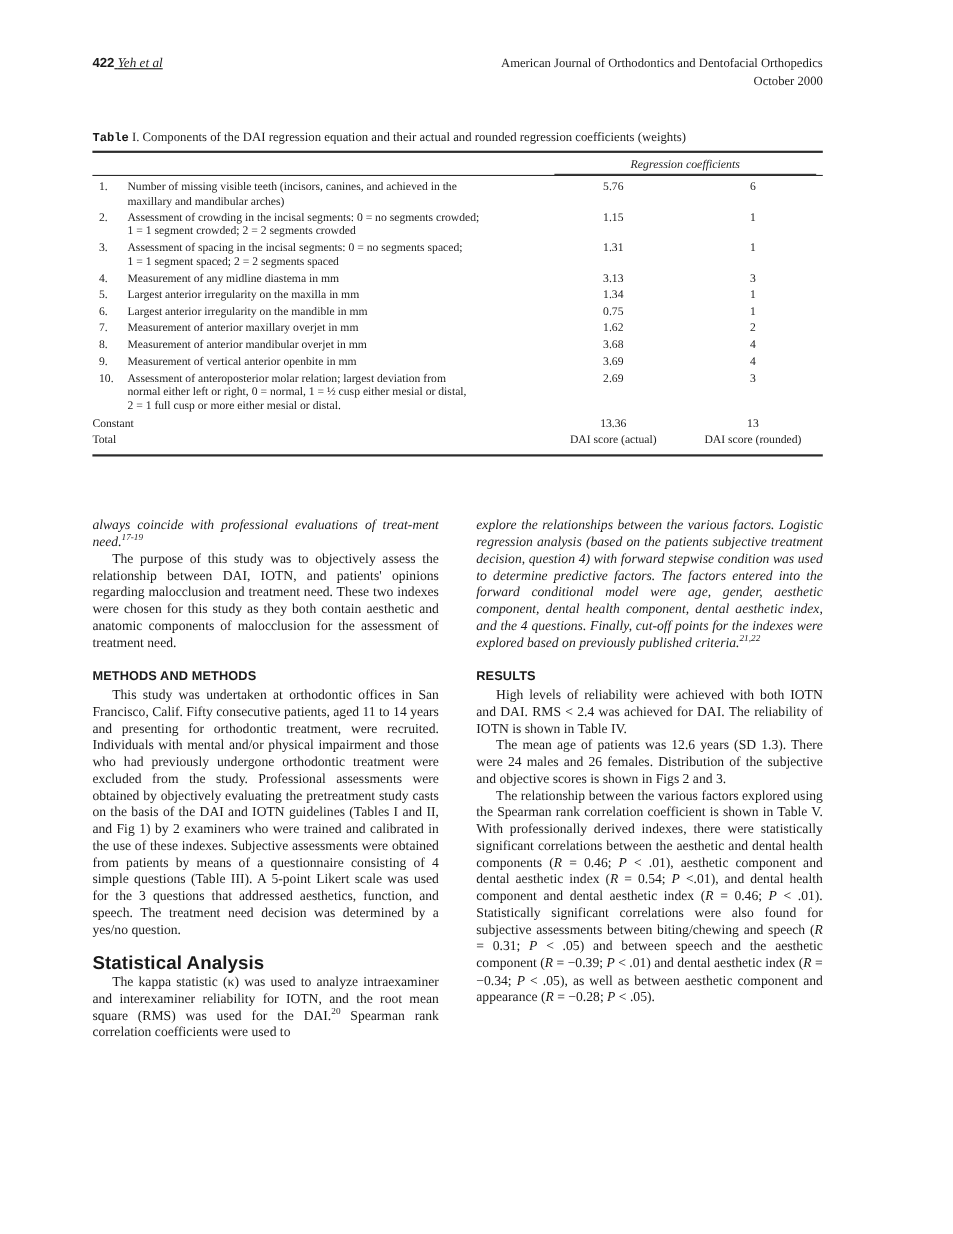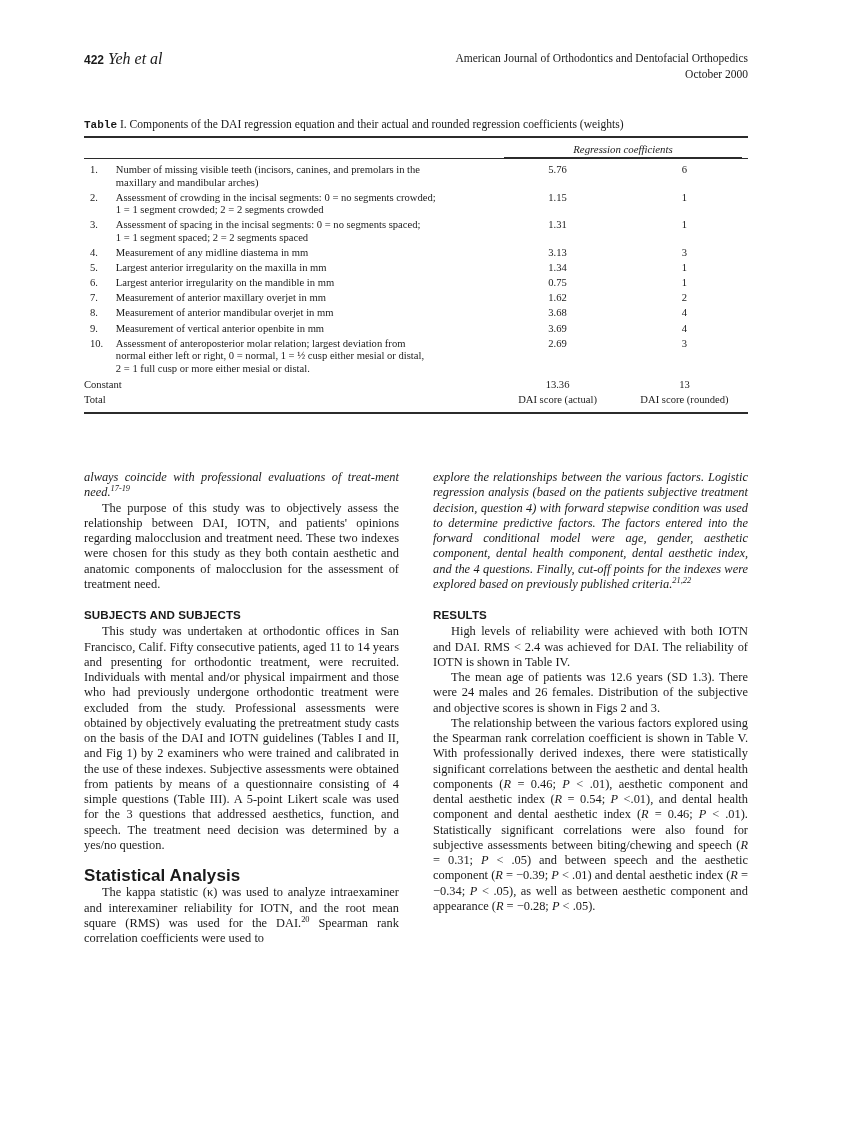--- a/index.html
+++ b/index.html
@@ -36,21 +36,22 @@
     white-space: nowrap;
   }
   .runhead-left .folio {
     font-family: "Liberation Sans", sans-serif;
     font-weight: bold;
     font-size: 12px;
   }
   .runhead-left .authors {
     font-style: italic;
     font-family: "Liberation Serif", serif;
-    font-size: 16px;
+    font-size: 12px;
+    text-decoration: underline;
   }
   .runhead-right {
     position: absolute;
     right: 0; top: 0;
     text-align: right;
     font-size: 11.5px;
     line-height: 16px;
     white-space: nowrap;
   }
 
@@ -219,21 +220,21 @@
       </thead>
     </table>
 
     <div class="rule-thin"></div>
 
     <table class="dai">
       <tbody class="body-rows">
         <tr>
           <td class="c-num num-cell">1.</td>
           <td class="c-desc">
-            <span class="desc-cont">Number of missing visible teeth (incisors, canines, and premolars in the</span>
+            <span class="desc-cont">Number of missing visible teeth (incisors, canines, and achieved in the</span>
             <span class="desc-cont">maxillary and mandibular arches)</span>
           </td>
           <td class="c-act val">5.76</td>
           <td class="c-rnd val">6</td>
         </tr>
         <tr>
           <td class="c-num num-cell">2.</td>
           <td class="c-desc">
             <span class="desc-cont">Assessment of crowding in the incisal segments: 0 = no segments crowded;</span>
             <span class="desc-cont">1 = 1 segment crowded; 2 = 2 segments crowded</span>
@@ -326,21 +327,21 @@
 
     <div class="rule-thick"></div>
   </div>
 
   <div class="col col-left">
 
     <p class="noindent"><span>always coincide with professional evaluations of treat-</span><span>ment need.</span><sup>17-19</sup></p>
 
     <p>The purpose of this study was to objectively assess the relationship between DAI, IOTN, and patients' opinions regarding malocclusion and treatment need. These two indexes were chosen for this study as they both contain aesthetic and anatomic components of malocclusion for the assessment of treatment need.</p>
 
-    <h2 class="sec">SUBJECTS AND SUBJECTS</h2>
+    <h2 class="sec">METHODS AND METHODS</h2>
 
     <p>This study was undertaken at orthodontic offices in San Francisco, Calif. Fifty consecutive patients, aged 11 to 14 years and presenting for orthodontic treatment, were recruited. Individuals with mental and/or physical impairment and those who had previously undergone orthodontic treatment were excluded from the study. Professional assessments were obtained by objectively evaluating the pretreatment study casts on the basis of the DAI and IOTN guidelines (Tables I and II, and Fig 1) by 2 examiners who were trained and calibrated in the use of these indexes. Subjective assessments were obtained from patients by means of a questionnaire consisting of 4 simple questions (Table III). A 5-point Likert scale was used for the 3 questions that addressed aesthetics, function, and speech. The treatment need decision was determined by a yes/no question.</p>
 
     <h2 class="sec sub">Statistical Analysis</h2>
 
     <p><span>The kappa statistic (κ) was used to analyze intraexaminer and interexaminer reliability for IOTN, and the root mean square (RMS) was used for the DAI.</span><sup>20</sup><span> Spearman rank correlation coefficients were used to</span></p>
   </div>
 
   <div class="col col-right">
 

